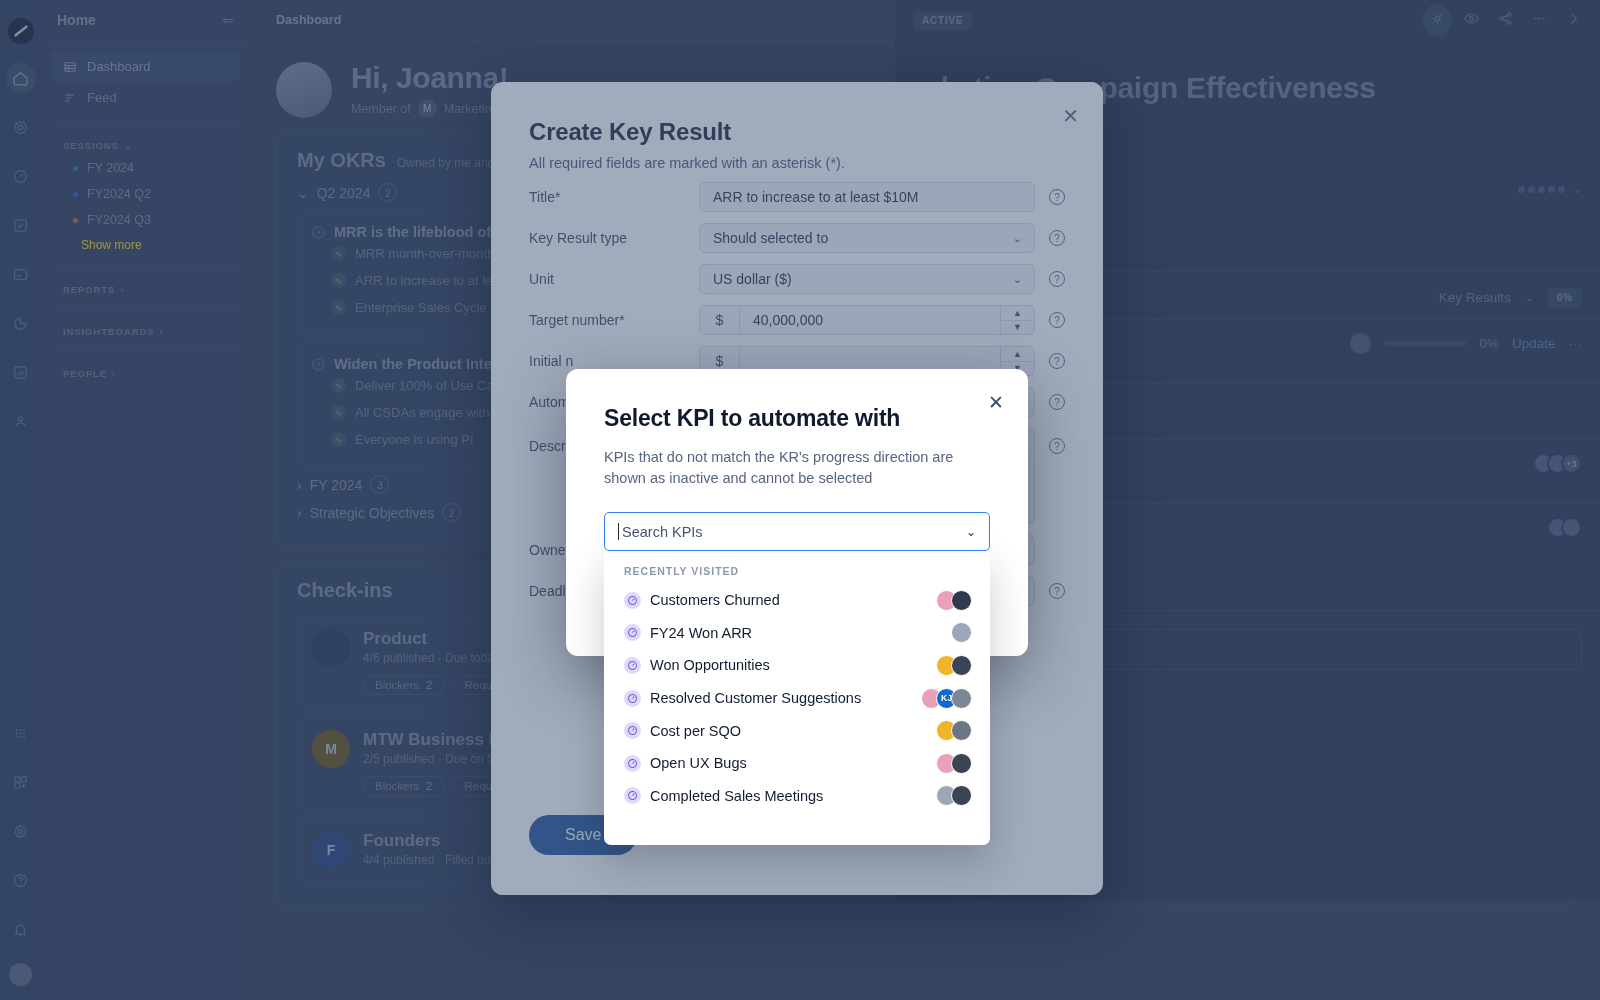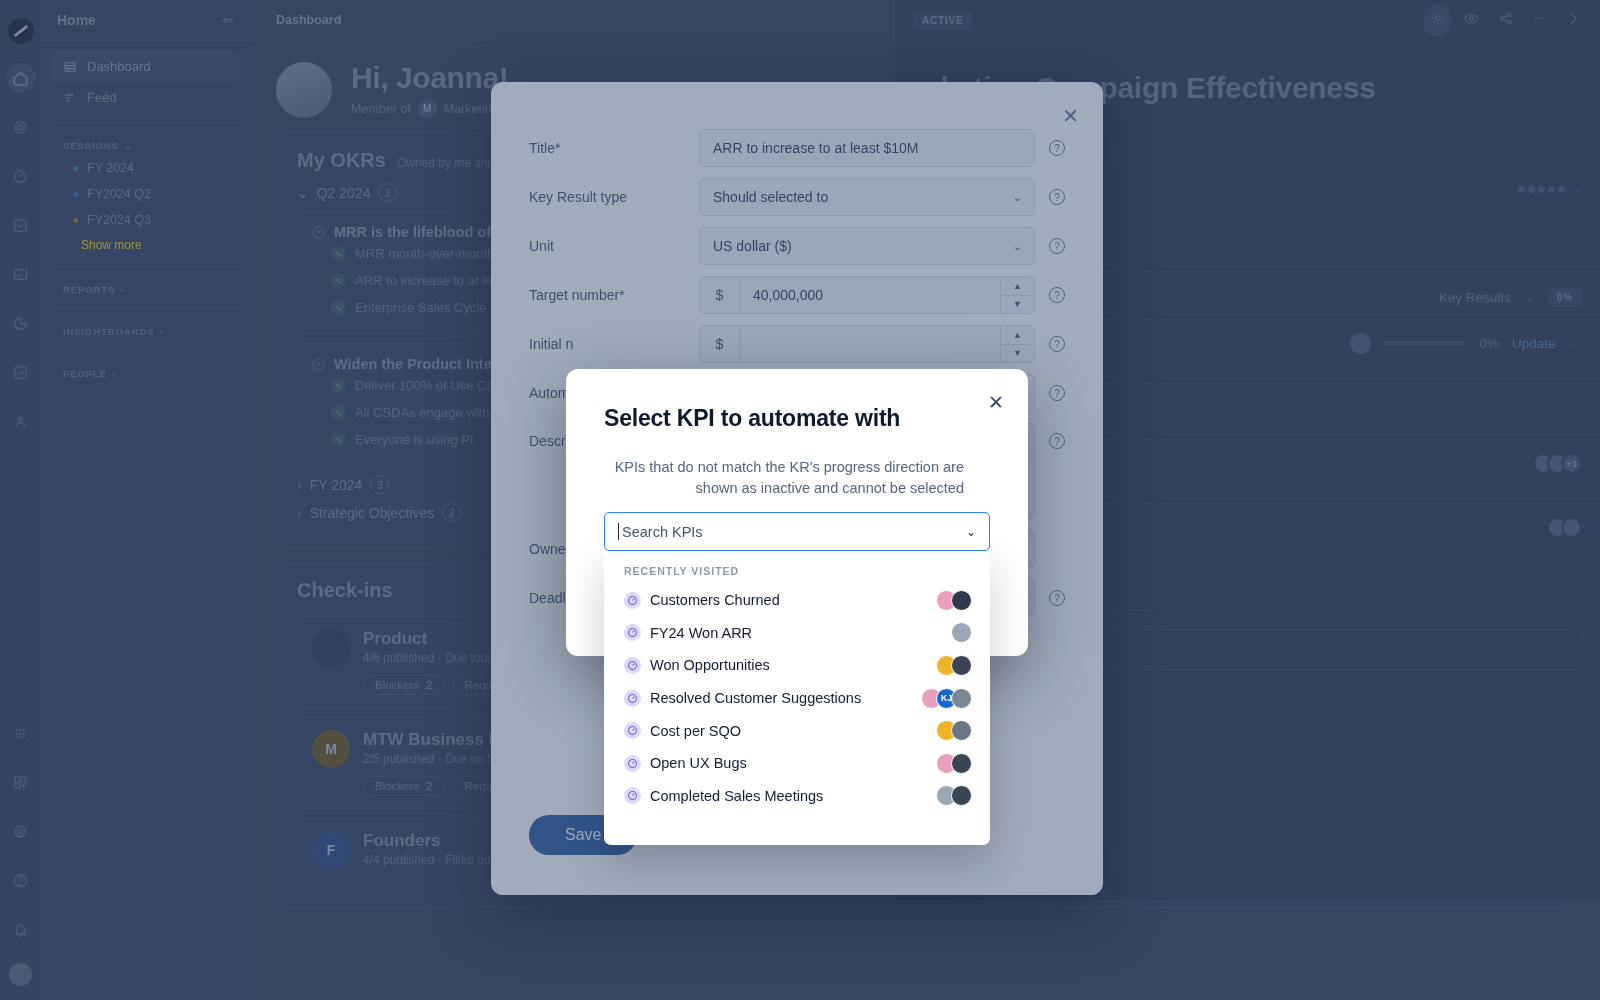--- a/index.html
+++ b/index.html
@@ -176,21 +176,21 @@
   .kr-modal::after {
     content: ""; position: absolute; inset: 0;
     background: rgba(63,80,113,.42); pointer-events: none;
   }
   .kr-x { position: absolute; right: 24px; top: 24px; color: #5b6a85; font-size: 20px; line-height: 1; }
   .kr-h1 { font-size: 24px; font-weight: bold; color: #24324d; letter-spacing: -.2px; }
   .kr-sub { font-size: 14.5px; color: #4f5f7c; margin-top: 9px; }
   .frow { display: flex; align-items: center; gap: 0; margin-top: 11px; }
   .flabel { width: 170px; font-size: 14px; color: #41506c; flex: none; }
   .fctl {
-    flex: 1; height: 38px; background: #dfe4ec; border: 1px solid #c3cbd9;
+    flex: 1; height: 30px; background: #dfe4ec; border: 1px solid #c3cbd9;
     border-radius: 6px; display: flex; align-items: center; padding: 0 13px;
     font-size: 14px; color: #2b3a56; position: relative;
   }
   .fctl .cv { position: absolute; right: 12px; color: #45536f; font-size: 11px; }
   .qm {
     width: 16px; height: 16px; border-radius: 50%; border: 1.4px solid #5c6b86;
     color: #5c6b86; font-size: 10px; display: flex; align-items: center; justify-content: center;
     margin-left: 14px; flex: none;
   }
   .num { padding: 0; overflow: hidden; }
@@ -211,21 +211,21 @@
 
   
   .kpi-modal {
     position: absolute; left: 566px; top: 369px; width: 462px; height: 287px;
     background: #fff; border-radius: 12px;
     box-shadow: 0 20px 64px rgba(17,26,45,.4);
     padding: 36px 38px; z-index: 5;
   }
   .kpi-x { position: absolute; right: 24px; top: 24px; color: #394a66; font-size: 19px; line-height: 1; }
   .kpi-h1 { font-size: 23px; font-weight: bold; color: #101a2e; letter-spacing: -.2px; }
-  .kpi-sub { font-size: 14.5px; line-height: 1.45; color: #55657f; margin-top: 25px; max-width: 360px; text-align: right; }
+  .kpi-sub { font-size: 14.5px; line-height: 1.45; color: #55657f; margin-top: 15px; max-width: 360px; }
 
   .combo {
     position: absolute; left: 604px; top: 512px; width: 386px; height: 39px;
     background: #fff; border: 1.6px solid #2d7ff0; border-radius: 5px;
     display: flex; align-items: center; padding: 0 13px; z-index: 7;
   }
   .caret-bar { width: 1px; height: 17px; background: #1f2a3d; margin-right: 3px; }
   .combo .ph { font-size: 14.5px; color: #4a5straight; }
   .combo .ph { color: #46546e; }
   .combo .cv { margin-left: auto; color: #1f2a3d; font-size: 12px; }
@@ -690,20 +690,22 @@
     </div>
     <div class="r-sep" style="margin:0 0 18px"></div>
     <div class="cmt-box">Comment on Objective</div>
   </div>
 </div>
 
 <div class="scrim"></div>
 
 <div class="kr-modal">
   <div class="kr-x">✕</div>
+  <div class="kr-h1">Create Key Result</div>
+  <div class="kr-sub">All required fields are marked with an asterisk (*).</div>
 
   <div class="frow">
     <div class="flabel">Title*</div>
     <div class="fctl">ARR to increase to at least $10M</div>
     <div class="qm">?</div>
   </div>
 
   <div class="frow">
     <div class="flabel">Key Result type</div>
     <div class="fctl">

